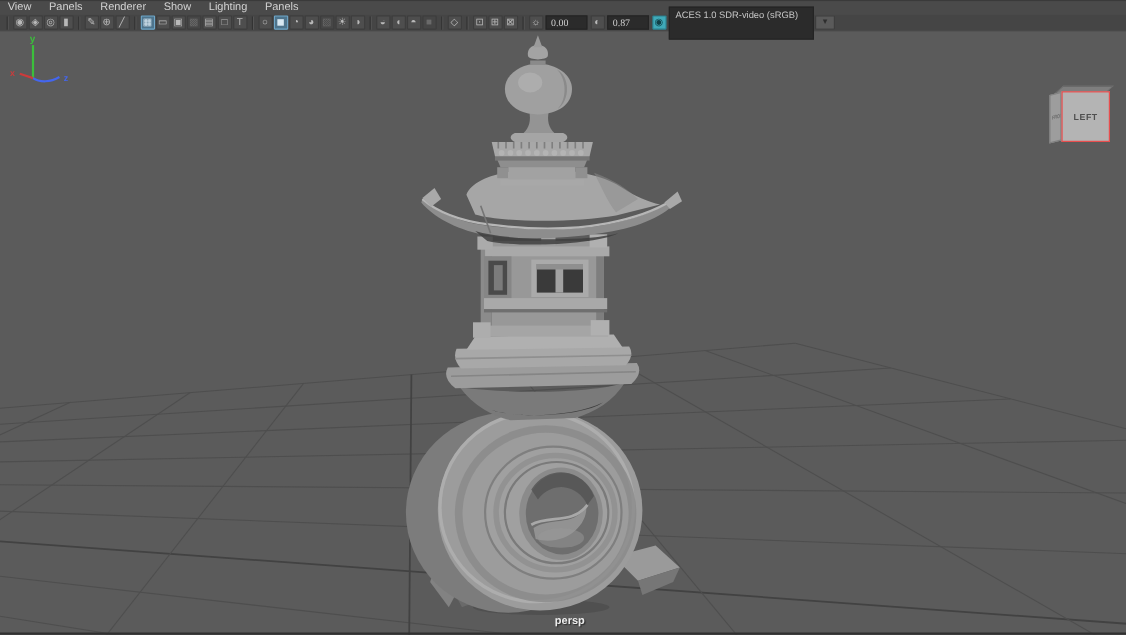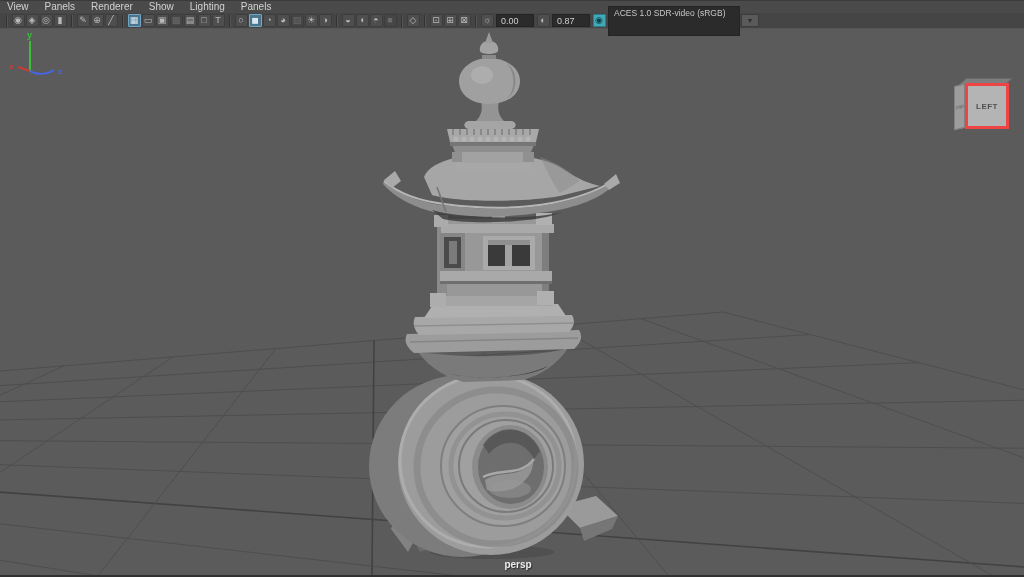--- a/index.html
+++ b/index.html
@@ -30,21 +30,21 @@
   }
   .tb-icon.active{ border:1px solid #6fa7c9; background:#4e748c; color:#d8e8f2; }
   .tb-icon.dim{ color:#6a6a6a; background:#464646; }
   .tb-icon.teal{ color:#0f3f46; background:#3fa9b8; border-color:#2c7f8c; font-weight:bold; }
   .tb-sep{
     width:1px; height:12px; margin:0 4px; background:#333333;
     box-shadow:1px 0 0 #555555;
   }
   .tb-field{
     width:38px; height:13px; margin:0 2px; background:#2b2b2b; border:1px solid #242424;
-    color:#cfcfcf; font-size:9px; line-height:12px; padding-left:4px;
+    color:#cfcfcf; font-size:9px; line-height:12px; padding-left:4px;font-family:Liberation Serif, serif;
   }
   #colorspace-dropdown{
     display:flex; align-items:center; height:14px; margin-left:2px;
   }
   #colorspace-value{
     width:132px; height:30px; background:#2b2b2b; border:1px solid #242424;
     color:#c6c6c6; font-size:8.5px; line-height:12px; padding-left:5px;
   }
   #colorspace-arrow{
     width:18px; height:13px; background:#5a5a5a; border:1px solid #3c3c3c;
@@ -71,21 +71,21 @@
     position:absolute; left:2px; top:11px; width:11px; height:44px;
     background:#9d9d9d; transform:skewY(-14deg); border:1px solid #808080;
     overflow:hidden;
   }
   #vc-side span{
     display:block; color:#6b6b6b; font-size:5px; font-weight:bold;
     transform:rotate(0deg) scaleX(.7); text-align:center; margin-top:18px;
   }
   #vc-front{
     position:absolute; left:13px; top:9px; width:44px; height:46px;
-    background:#b4b4b4; border:3px solid #ef4444;
+    background:#b4b4b4; border:1px solid #ef4444;
     display:flex; align-items:center; justify-content:center;
     color:#4f4f4f; font-size:8px; font-weight:bold; letter-spacing:0.5px;
   }
 
   
   #axis-gizmo{ position:absolute; left:30px; top:498px; width:80px; height:50px; }
   #persp-label{
     position:absolute; left:12px; right:0; bottom:7px; text-align:center;
     color:#ececec; font-size:10px; text-shadow:1px 1px 1px #2e2e2e; font-weight:bold;
   }

